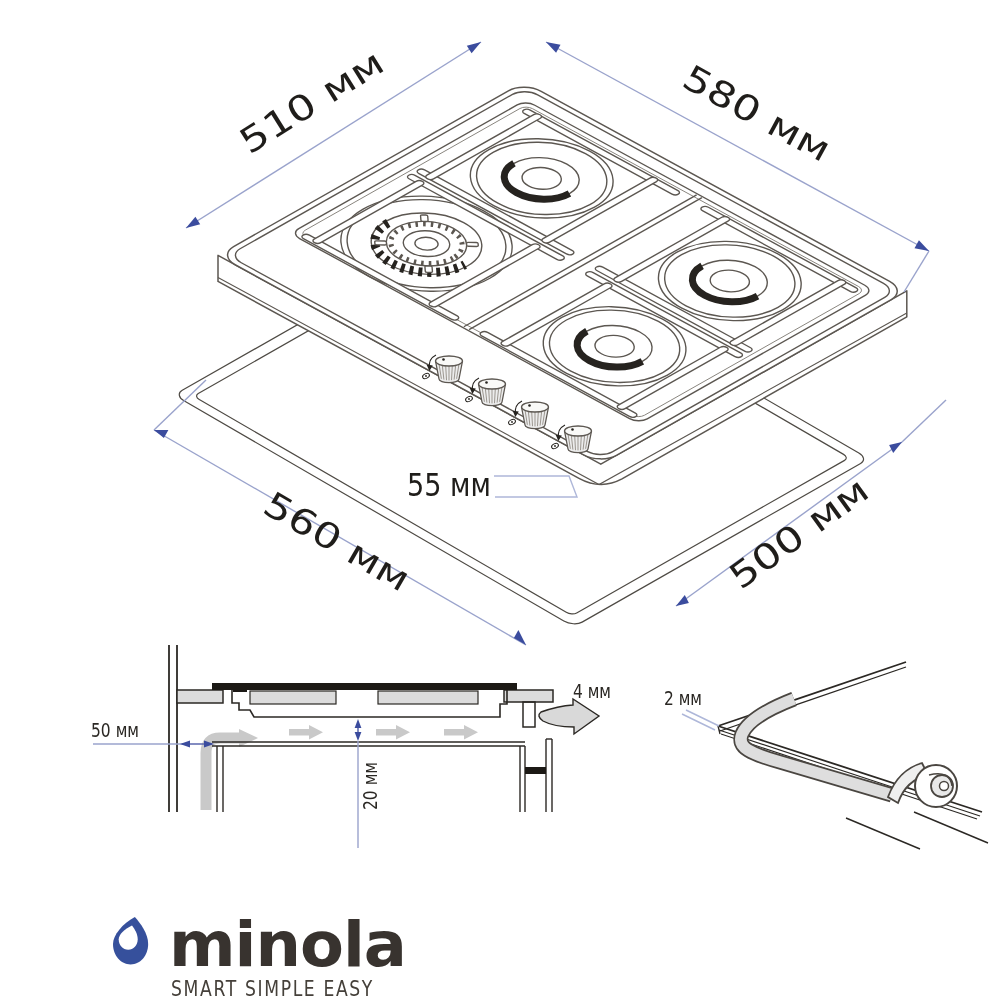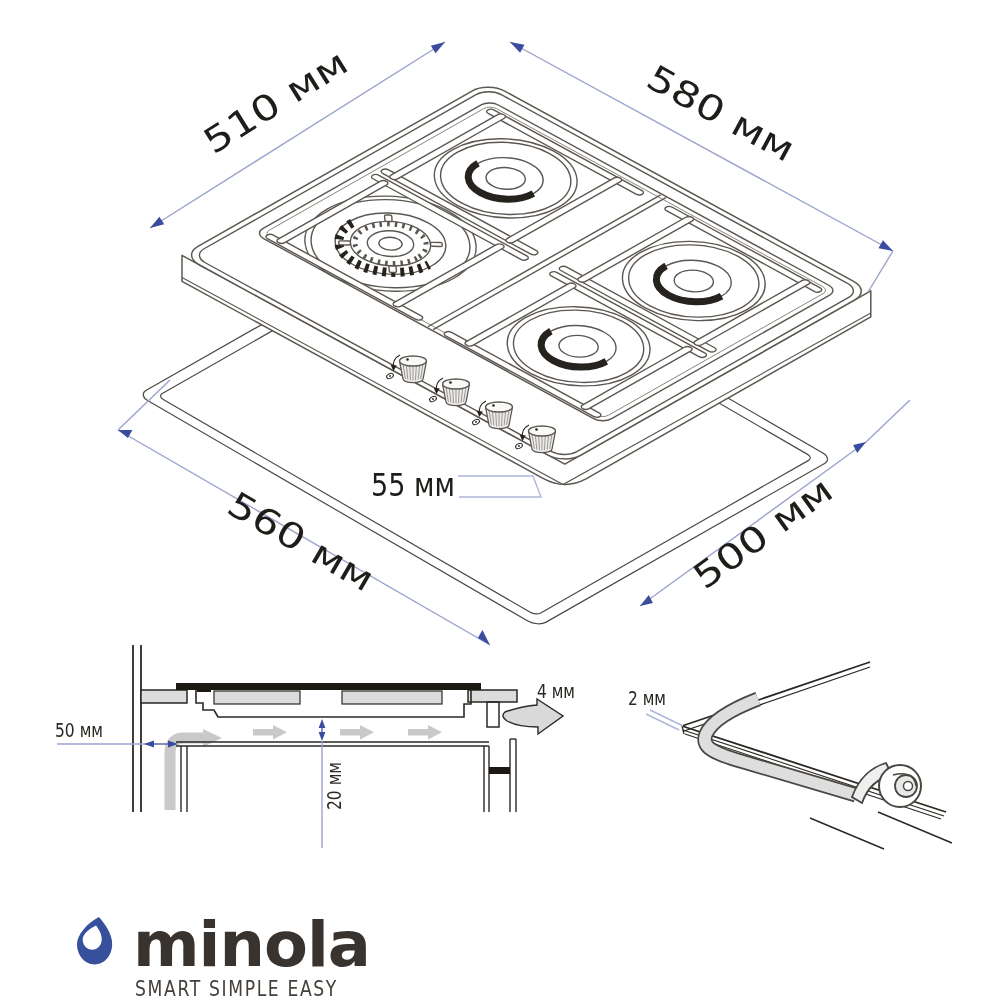--- a/index.html
+++ b/index.html
@@ -1,16 +1,16 @@
 <!DOCTYPE html>
 <html><head>
 <meta charset="utf-8">
 <style>
   html,body{margin:0;padding:0;background:#ffffff;}
-  .stage{width:801px;height:1000px;position:relative;background:#fff;font-family:"DejaVu Sans",sans-serif;}
+  .stage{width:801px;height:1000px;position:relative;background:#fff;font-family:"DejaVu Sans",sans-serif;padding-left:36px;}
   svg{display:block;}
   svg text{font-family:"DejaVu Sans",sans-serif;}
   .s1{stroke:#5c5751;stroke-width:1.4;fill:none;}
   .s1f{stroke:#5c5751;stroke-width:1.4;fill:#ffffff;}
   .s2{stroke:#4e4a44;stroke-width:1.2;fill:none;}
   .dim{stroke:#9aa3cc;stroke-width:1.4;fill:none;}
   .dimlt{stroke:#aeb7d9;stroke-width:1.4;fill:none;}
   .arr{fill:#3b4c9e;stroke:none;}
   .lbl{font-size:35px;fill:#1f1d1a;}
   .lblm{font-size:32px;fill:#1f1d1a;}

